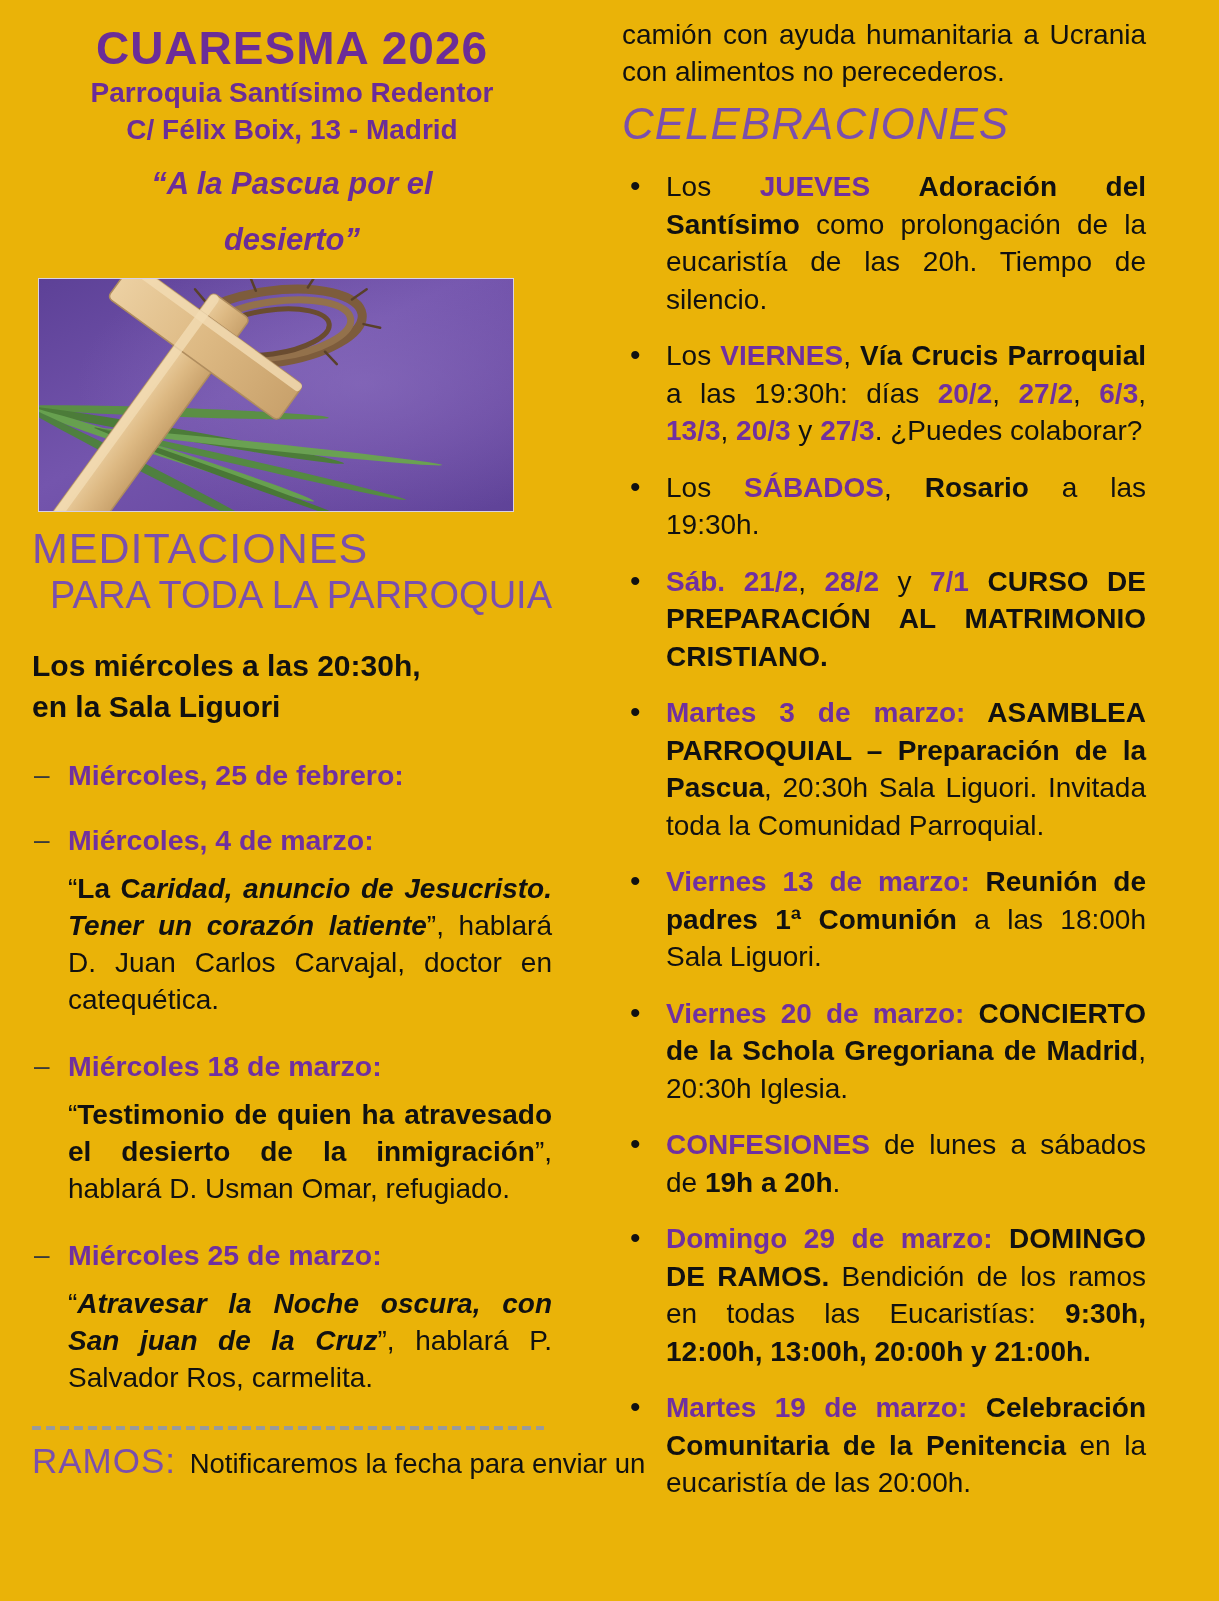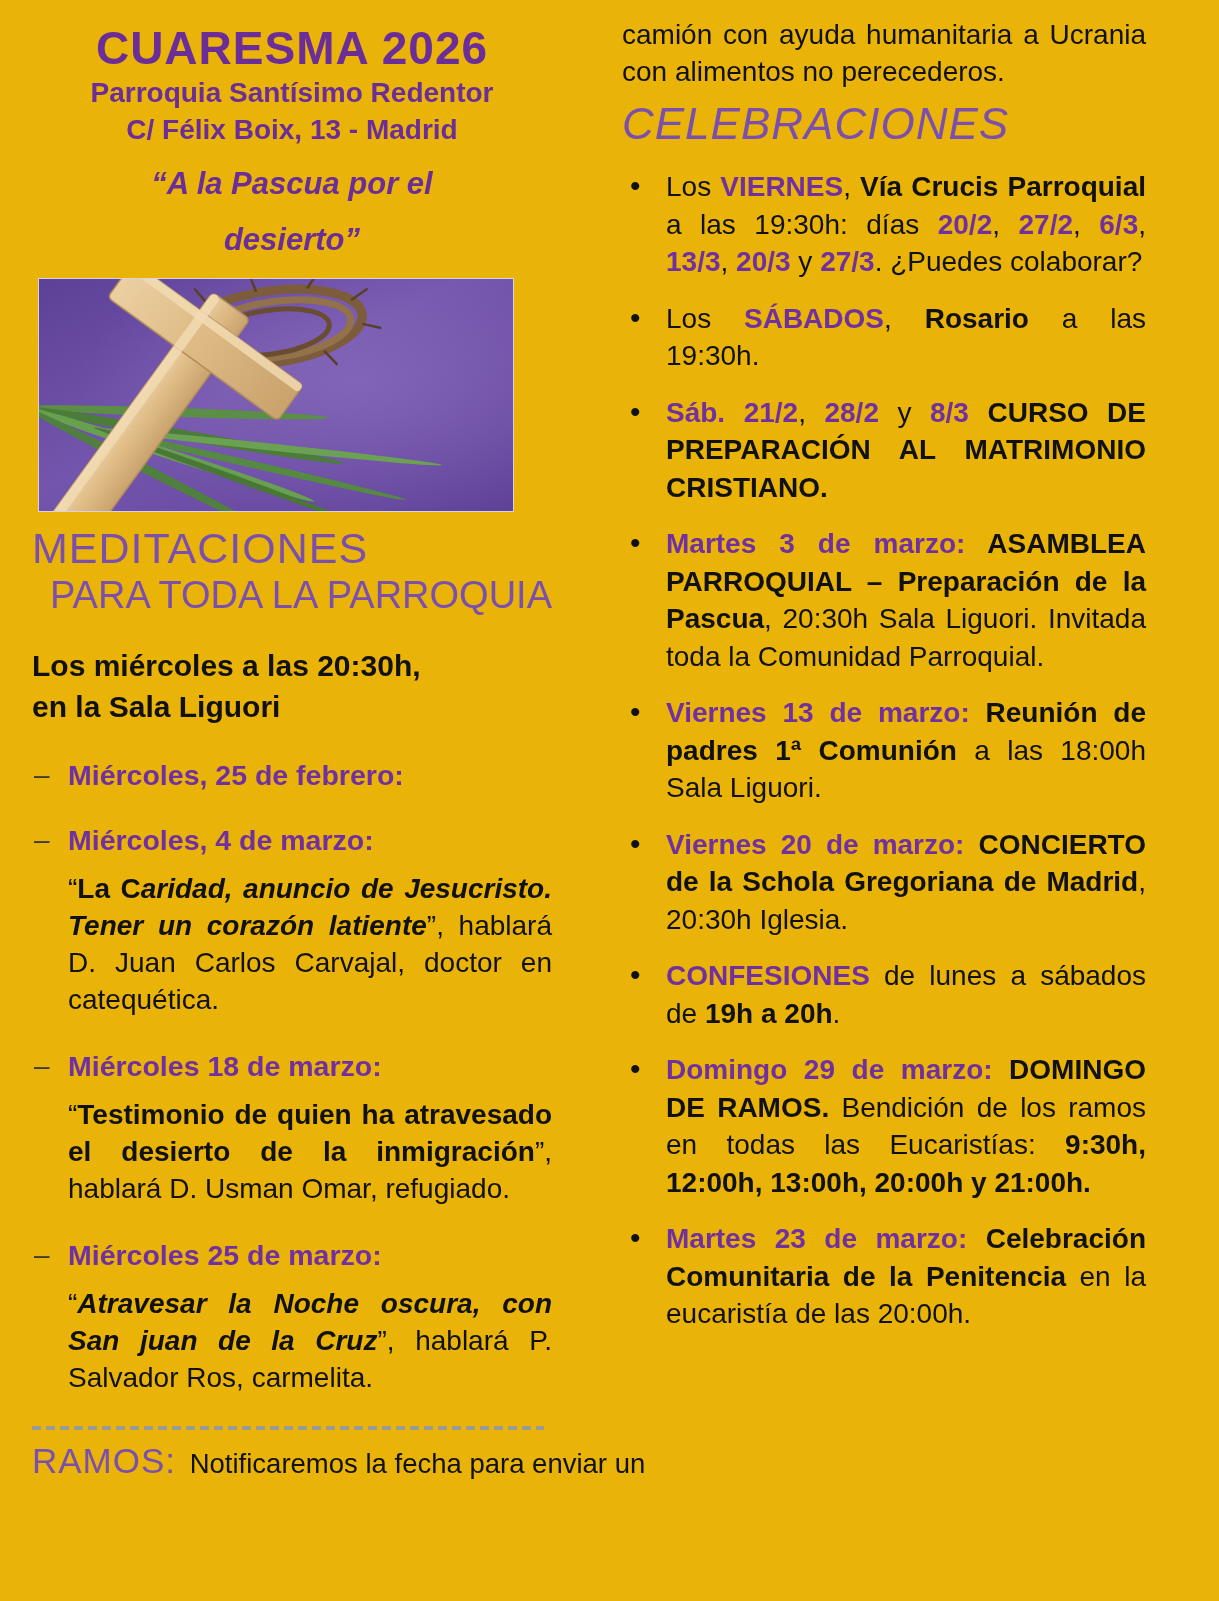--- a/index.html
+++ b/index.html
@@ -243,25 +243,26 @@
     <div class="dashed-sep"></div>
     <div class="aviso">
       <span class="aviso-label">RAMOS:</span><span class="aviso-text"> Notificaremos la fecha para enviar un</span>
     </div>
   </div>
 
   <div class="col-right">
     <p class="continuation">camión con ayuda humanitaria a Ucrania con alimentos no perecederos.</p>
     <div class="celeb-h">CELEBRACIONES</div>
     <div class="bullets">
+        <div class="bullet"><span class="seg-p">Los </span><span class="seg-pb">JUEVES</span><span class="seg-p"> </span><span class="seg-b">Adoración del Santísimo</span><span class="seg-p"> como prolongación de la eucaristía de las 20h. Tiempo de silencio.</span></div>
         <div class="bullet"><span class="seg-p">Los </span><span class="seg-pb">VIERNES</span><span class="seg-p">, </span><span class="seg-b">Vía Crucis Parroquial</span><span class="seg-p"> a las 19:30h: días </span><span class="seg-pb">20/2</span><span class="seg-p">, </span><span class="seg-pb">27/2</span><span class="seg-p">, </span><span class="seg-pb">6/3</span><span class="seg-p">, </span><span class="seg-pb">13/3</span><span class="seg-p">, </span><span class="seg-pb">20/3</span><span class="seg-p"> y </span><span class="seg-pb">27/3</span><span class="seg-p">. ¿Puedes colaborar?</span></div>
         <div class="bullet"><span class="seg-p">Los </span><span class="seg-pb">SÁBADOS</span><span class="seg-p">, </span><span class="seg-b">Rosario</span><span class="seg-p"> a las 19:30h.</span></div>
-        <div class="bullet"><span class="seg-pb">Sáb. 21/2</span><span class="seg-p">, </span><span class="seg-pb">28/2</span><span class="seg-p"> y </span><span class="seg-pb">8/3</span><span class="seg-p"> </span><span class="seg-b">CURSO DE PREPARACIÓN AL MATRIMONIO CRISTIANO.</span></div>
+        <div class="bullet"><span class="seg-pb">Sáb. 21/2</span><span class="seg-p">, </span><span class="seg-pb">28/2</span><span class="seg-p"> y </span><span class="seg-pb">7/1</span><span class="seg-p"> </span><span class="seg-b">CURSO DE PREPARACIÓN AL MATRIMONIO CRISTIANO.</span></div>
         <div class="bullet"><span class="seg-pb">Martes 3 de marzo: </span><span class="seg-b">ASAMBLEA PARROQUIAL – Preparación de la Pascua</span><span class="seg-p">, 20:30h Sala Liguori. Invitada toda la Comunidad Parroquial.</span></div>
         <div class="bullet"><span class="seg-pb">Viernes 13 de marzo: </span><span class="seg-b">Reunión de padres 1ª Comunión</span><span class="seg-p"> a las 18:00h Sala Liguori.</span></div>
         <div class="bullet"><span class="seg-pb">Viernes 20 de marzo: </span><span class="seg-b">CONCIERTO de la Schola Gregoriana de Madrid</span><span class="seg-p">, 20:30h Iglesia.</span></div>
         <div class="bullet"><span class="seg-pb">CONFESIONES</span><span class="seg-p"> de lunes a sábados de </span><span class="seg-b">19h a 20h</span><span class="seg-p">.</span></div>
         <div class="bullet"><span class="seg-pb">Domingo 29 de marzo: </span><span class="seg-b">DOMINGO DE RAMOS.</span><span class="seg-p"> Bendición de los ramos en todas las Eucaristías: </span><span class="seg-b">9:30h, 12:00h, 13:00h, 20:00h y 21:00h.</span></div>
-        <div class="bullet"><span class="seg-pb">Martes 23 de marzo: </span><span class="seg-b">Celebración Comunitaria de la Penitencia</span><span class="seg-p"> en la eucaristía de las 20:00h.</span></div>
+        <div class="bullet"><span class="seg-pb">Martes 19 de marzo: </span><span class="seg-b">Celebración Comunitaria de la Penitencia</span><span class="seg-p"> en la eucaristía de las 20:00h.</span></div>
       </div>
   </div>
 
 </div>
 
 </body></html>

